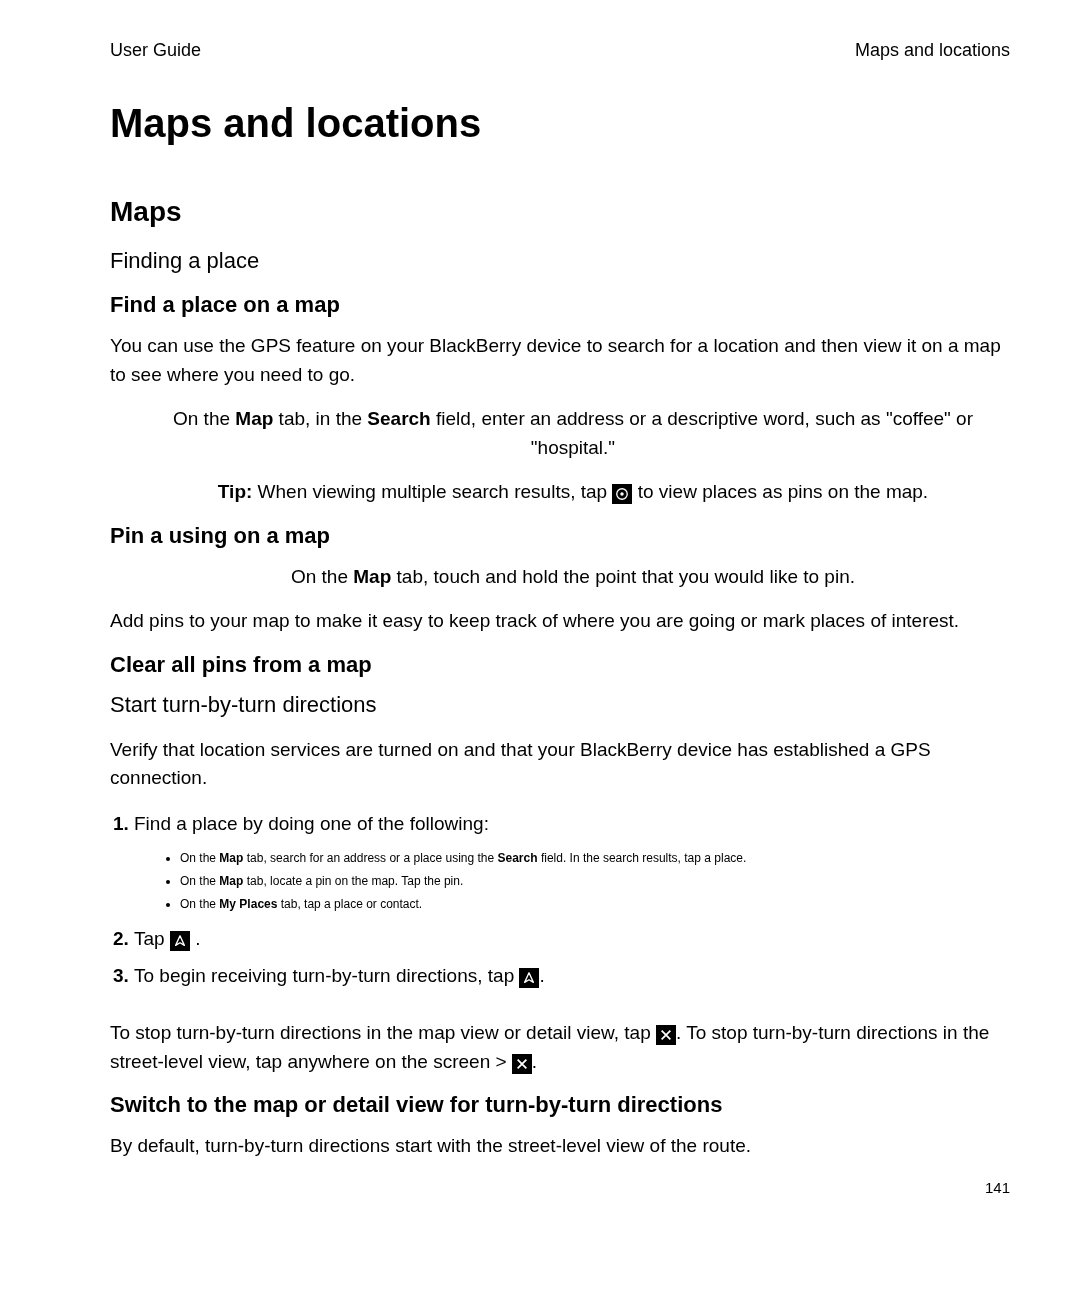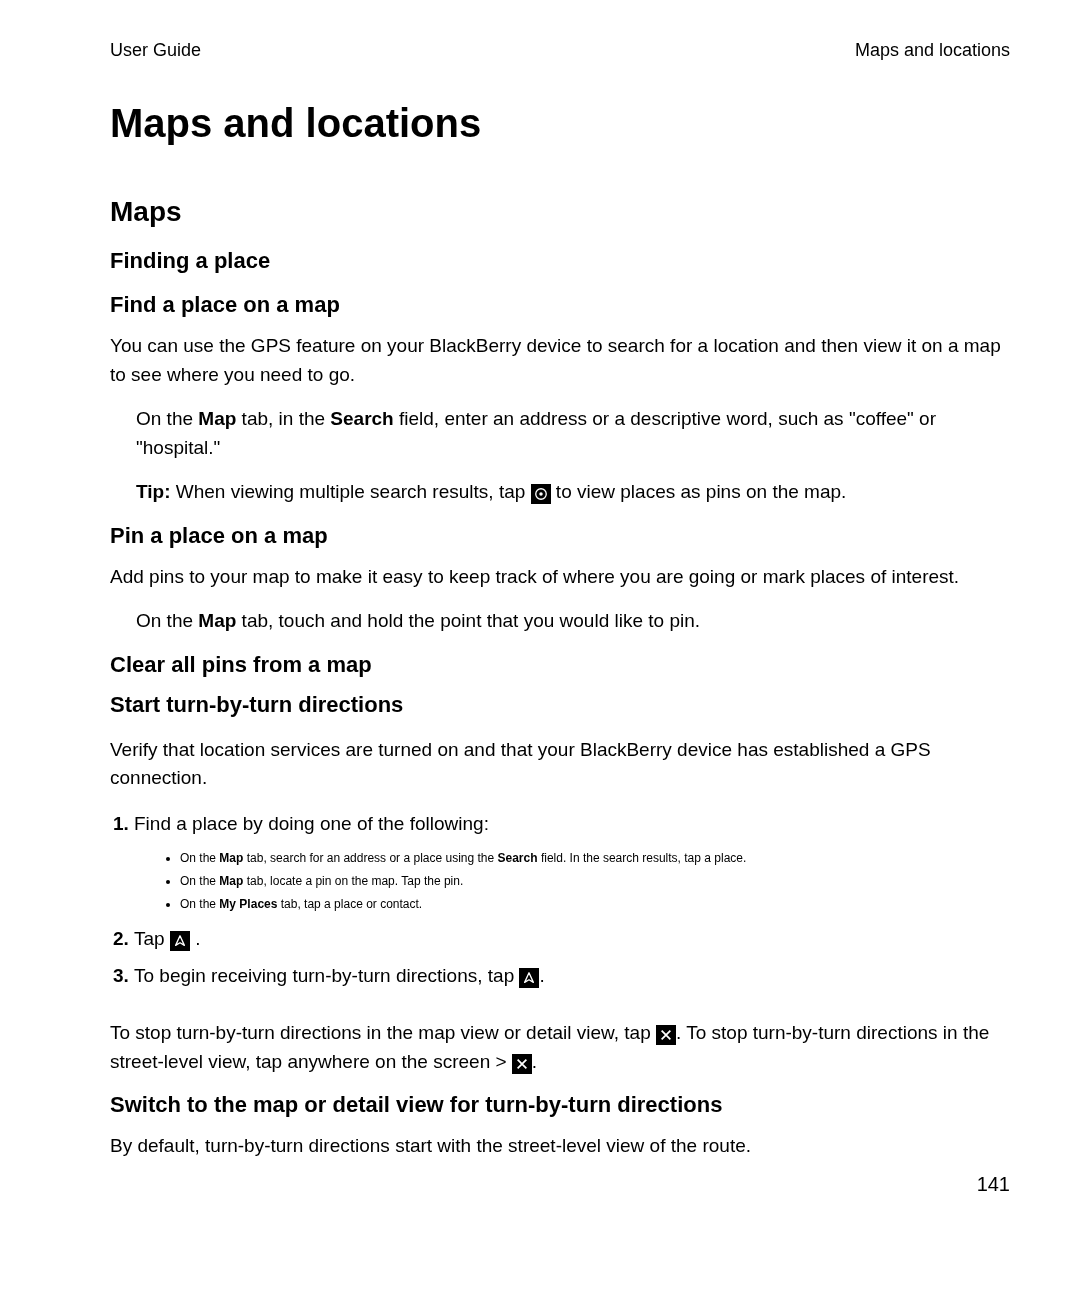--- a/index.html
+++ b/index.html
@@ -28,36 +28,37 @@
     font-weight: 700;
     font-size: 40px;
     margin: 0 0 50px 0;
   }
   .h2 {
     font-weight: 700;
     font-size: 28px;
     margin: 0 0 20px 0;
   }
   .h3 {
-    font-weight: 700;
+    font-weight: 400;
     font-size: 22px;
     margin: 0 0 18px 0;
   }
   .h4 {
     font-weight: 700;
     font-size: 22px;
     margin: 0 0 14px 0;
   }
   .body-text {
     font-size: 19px;
     line-height: 1.5;
     margin: 0 0 16px 0;
   }
   .indent1 {
     margin-left: 26px;
+    text-align: center;
   }
   .ol-num {
     list-style: decimal;
     padding-left: 24px;
     margin: 0 0 28px 0;
   }
   .ol-num > li {
     font-size: 19px;
     line-height: 1.6;
     margin-bottom: 6px;
@@ -86,21 +87,21 @@
     vertical-align: -3px;
   }
   .inline-icon svg {
     display: block;
   }
   .b { font-weight: 700; }
   .page-number {
     position: absolute;
     right: 70px;
     bottom: 100px;
-    font-size: 20px;
+    font-size: 15px;
   }
 </style>
 </head>
 <body>
 
 <div class="page">
 
   <div class="header-row">
     <span>User Guide</span>
     <span>Maps and locations</span>
@@ -122,27 +123,27 @@
 
   <p class="body-text indent1">
     <span class="b">Tip:</span><span> When viewing multiple search results, tap </span><span class="inline-icon">
         <svg width="14" height="14" viewBox="0 0 16 16">
           <circle cx="8" cy="8" r="6" fill="none" stroke="#fff" stroke-width="1.5"></circle>
           <circle cx="8" cy="8" r="2" fill="#fff"></circle>
         </svg>
       </span><span> to view places as pins on the map.</span>
   </p>
 
-  <h4 class="h4">Pin a place on a map</h4>
-
-  <p class="body-text">Add pins to your map to make it easy to keep track of where you are going or mark places of interest.</p>
+  <h4 class="h4">Pin a using on a map</h4>
 
   <p class="body-text indent1">
     <span>On the </span><span class="b">Map</span><span> tab, touch and hold the point that you would like to pin.</span>
   </p>
+
+  <p class="body-text">Add pins to your map to make it easy to keep track of where you are going or mark places of interest.</p>
 
   <h4 class="h4">Clear all pins from a map</h4>
 
 
   <h3 class="h3">Start turn-by-turn directions</h3>
 
   <p class="body-text">Verify that location services are turned on and that your BlackBerry device has established a GPS connection.</p>
 
   <ol class="ol-num">
     <li>

